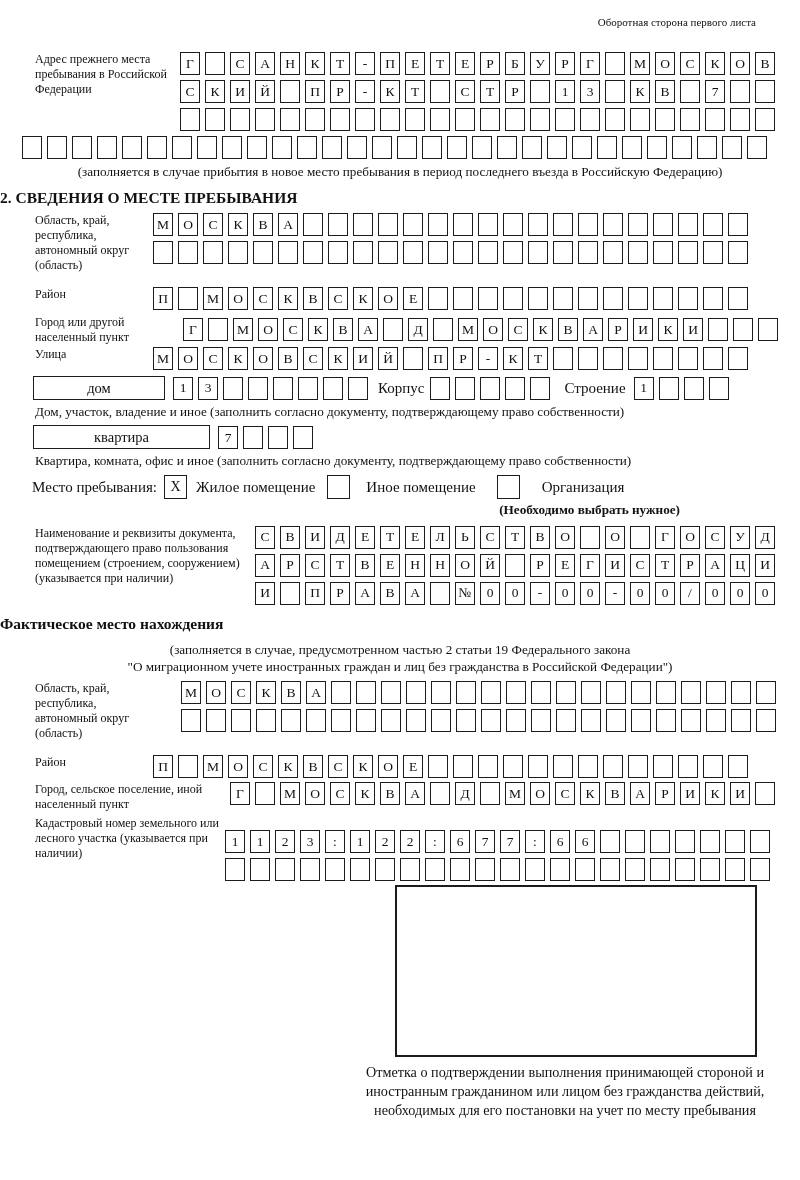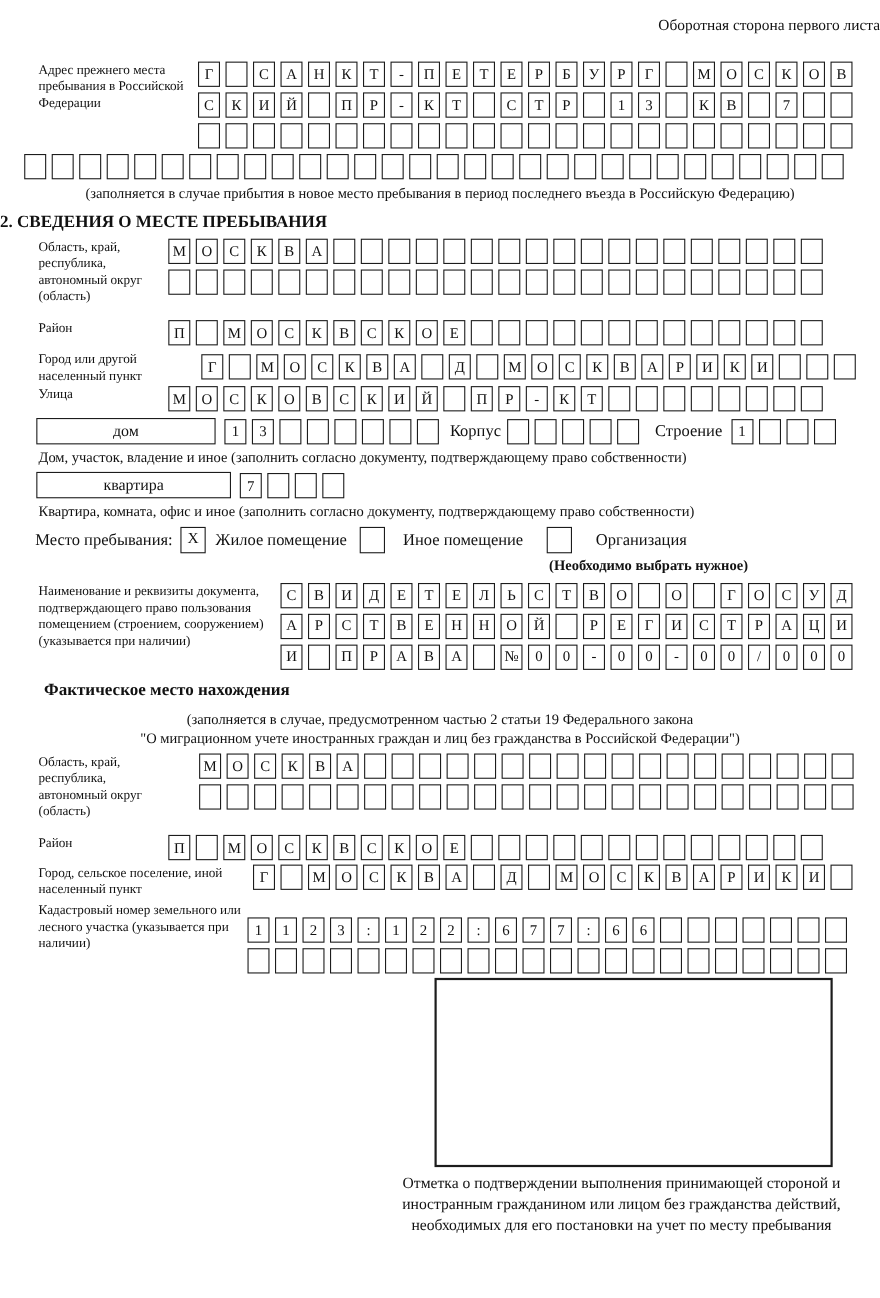--- a/index.html
+++ b/index.html
@@ -1,19 +1,19 @@
 <!DOCTYPE html>
 <html><head>
 <meta charset="utf-8">
 <style>
   html,body{margin:0;padding:0;background:#fff;}
   body{width:800px;height:1180px;font-family:"Liberation Serif","DejaVu Serif",serif;color:#111;}
   .page{position:relative;width:800px;height:1180px;overflow:hidden;background:#fff;}
 
-  .header-note{padding-top:16px;text-align:right;font-size:14px;}
+  .header-note{padding-top:16px;padding-right:44px;text-align:right;font-size:11px;}
 
   .frow{display:flex;align-items:flex-start;}
   .label{font-size:12px;line-height:1.25;}
   .ml35{margin-left:35px;}
   .rows{display:flex;flex-direction:column;gap:5px;}
   .cells{display:flex;gap:5px;}
   .cell{box-sizing:border-box;flex:0 0 20px;width:20px;height:23px;border:1.6px solid #1c1c1c;
         display:flex;align-items:center;justify-content:center;font-size:13.5px;line-height:1;}
   .caption{font-size:13.2px;line-height:1.3;}
   .center{text-align:center;}
@@ -305,21 +305,21 @@
         <span class="cell"></span>
         <span class="cell"></span>
         <span class="cell"></span>
         <span class="cell"></span>
         <span class="cell"></span>
         <span class="cell"></span>
       </div>
   </div>
 
   <div class="frow" style="margin-left:33px;margin-top:6px;align-items:center;">
-    <div class="wide-box" style="width:163px;">дом</div>
+    <div class="wide-box" style="width:132px;">дом</div>
     <div class="cells" style="margin-left:8px;">
         <span class="cell">1</span>
         <span class="cell">3</span>
         <span class="cell"></span>
         <span class="cell"></span>
         <span class="cell"></span>
         <span class="cell"></span>
         <span class="cell"></span>
         <span class="cell"></span>
       </div>
@@ -431,21 +431,21 @@
           <span class="cell">0</span>
           <span class="cell">0</span>
           <span class="cell">/</span>
           <span class="cell">0</span>
           <span class="cell">0</span>
           <span class="cell">0</span>
         </div>
     </div>
   </div>
 
-  <div class="sec-title" style="margin-top:10px;padding-left:40px;">Фактическое место нахождения</div>
+  <div class="sec-title" style="margin-top:10px;">Фактическое место нахождения</div>
   <div class="caption center" style="margin-top:8px;">(заполняется в случае, предусмотренном частью 2 статьи 19 Федерального закона</div>
   <div class="caption center">"О миграционном учете иностранных граждан и лиц без гражданства в Российской Федерации")</div>
 
   <div class="frow" style="margin-top:6px;">
     <div class="label w118 ml35">Область, край, республика, автономный округ (область)</div>
     <div class="rows" style="margin-left:28px;">
       <div class="cells">
           <span class="cell">М</span>
           <span class="cell">О</span>
           <span class="cell">С</span>

